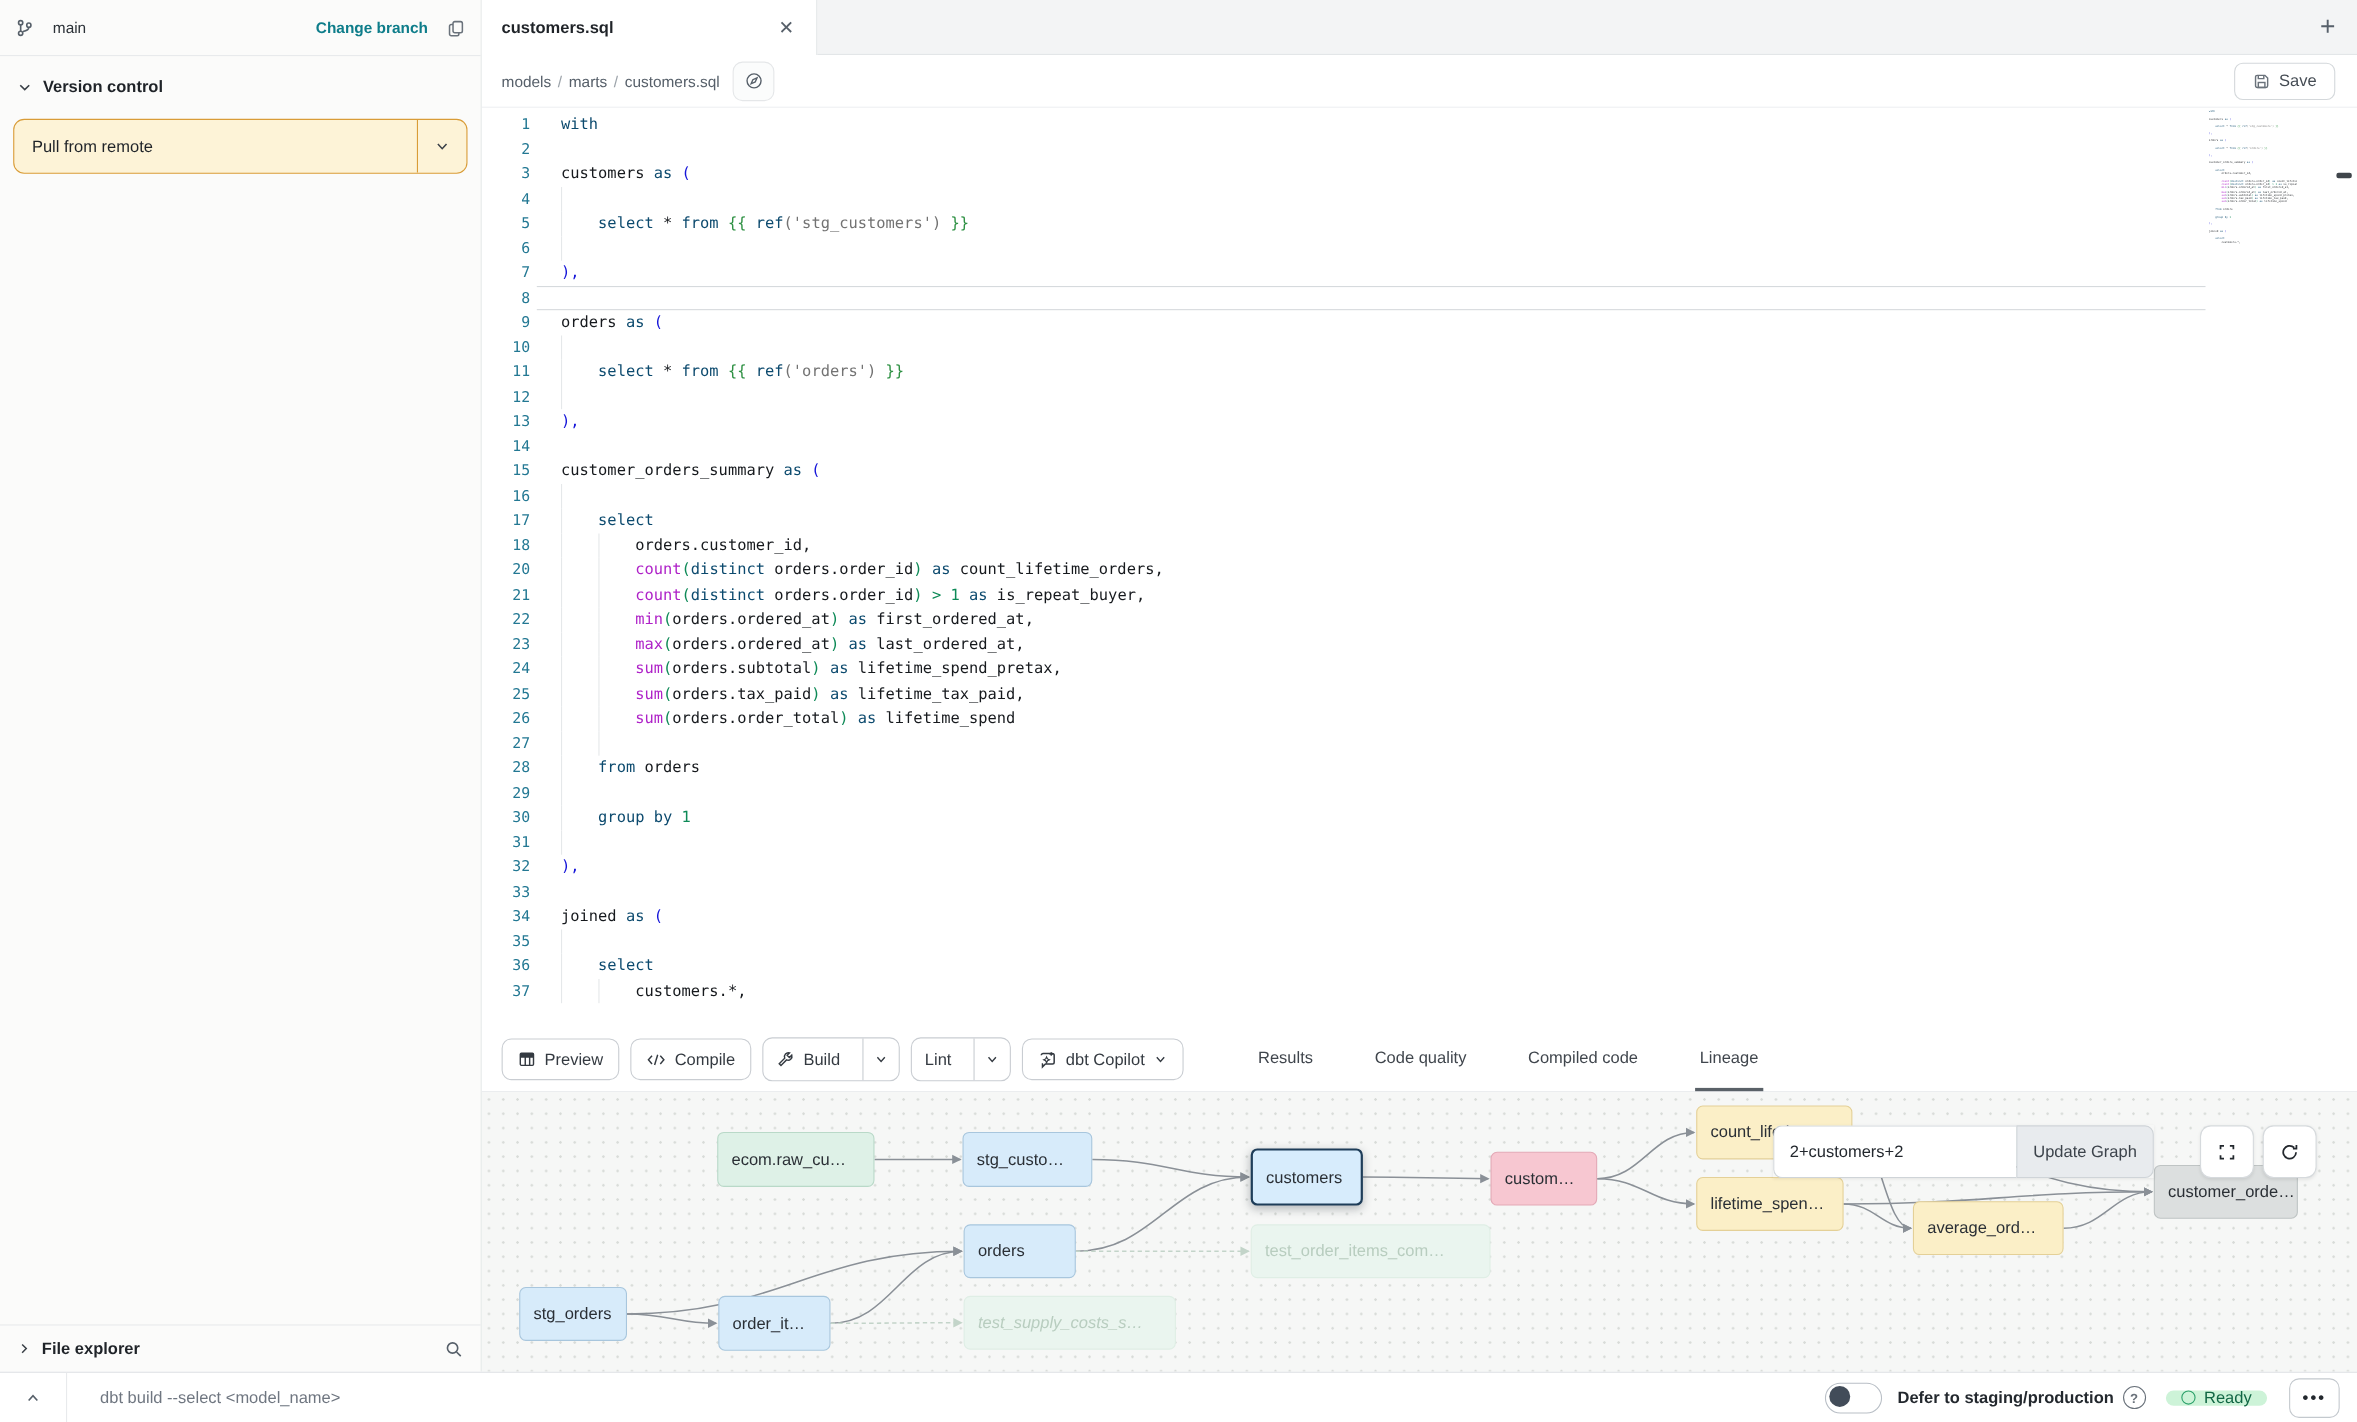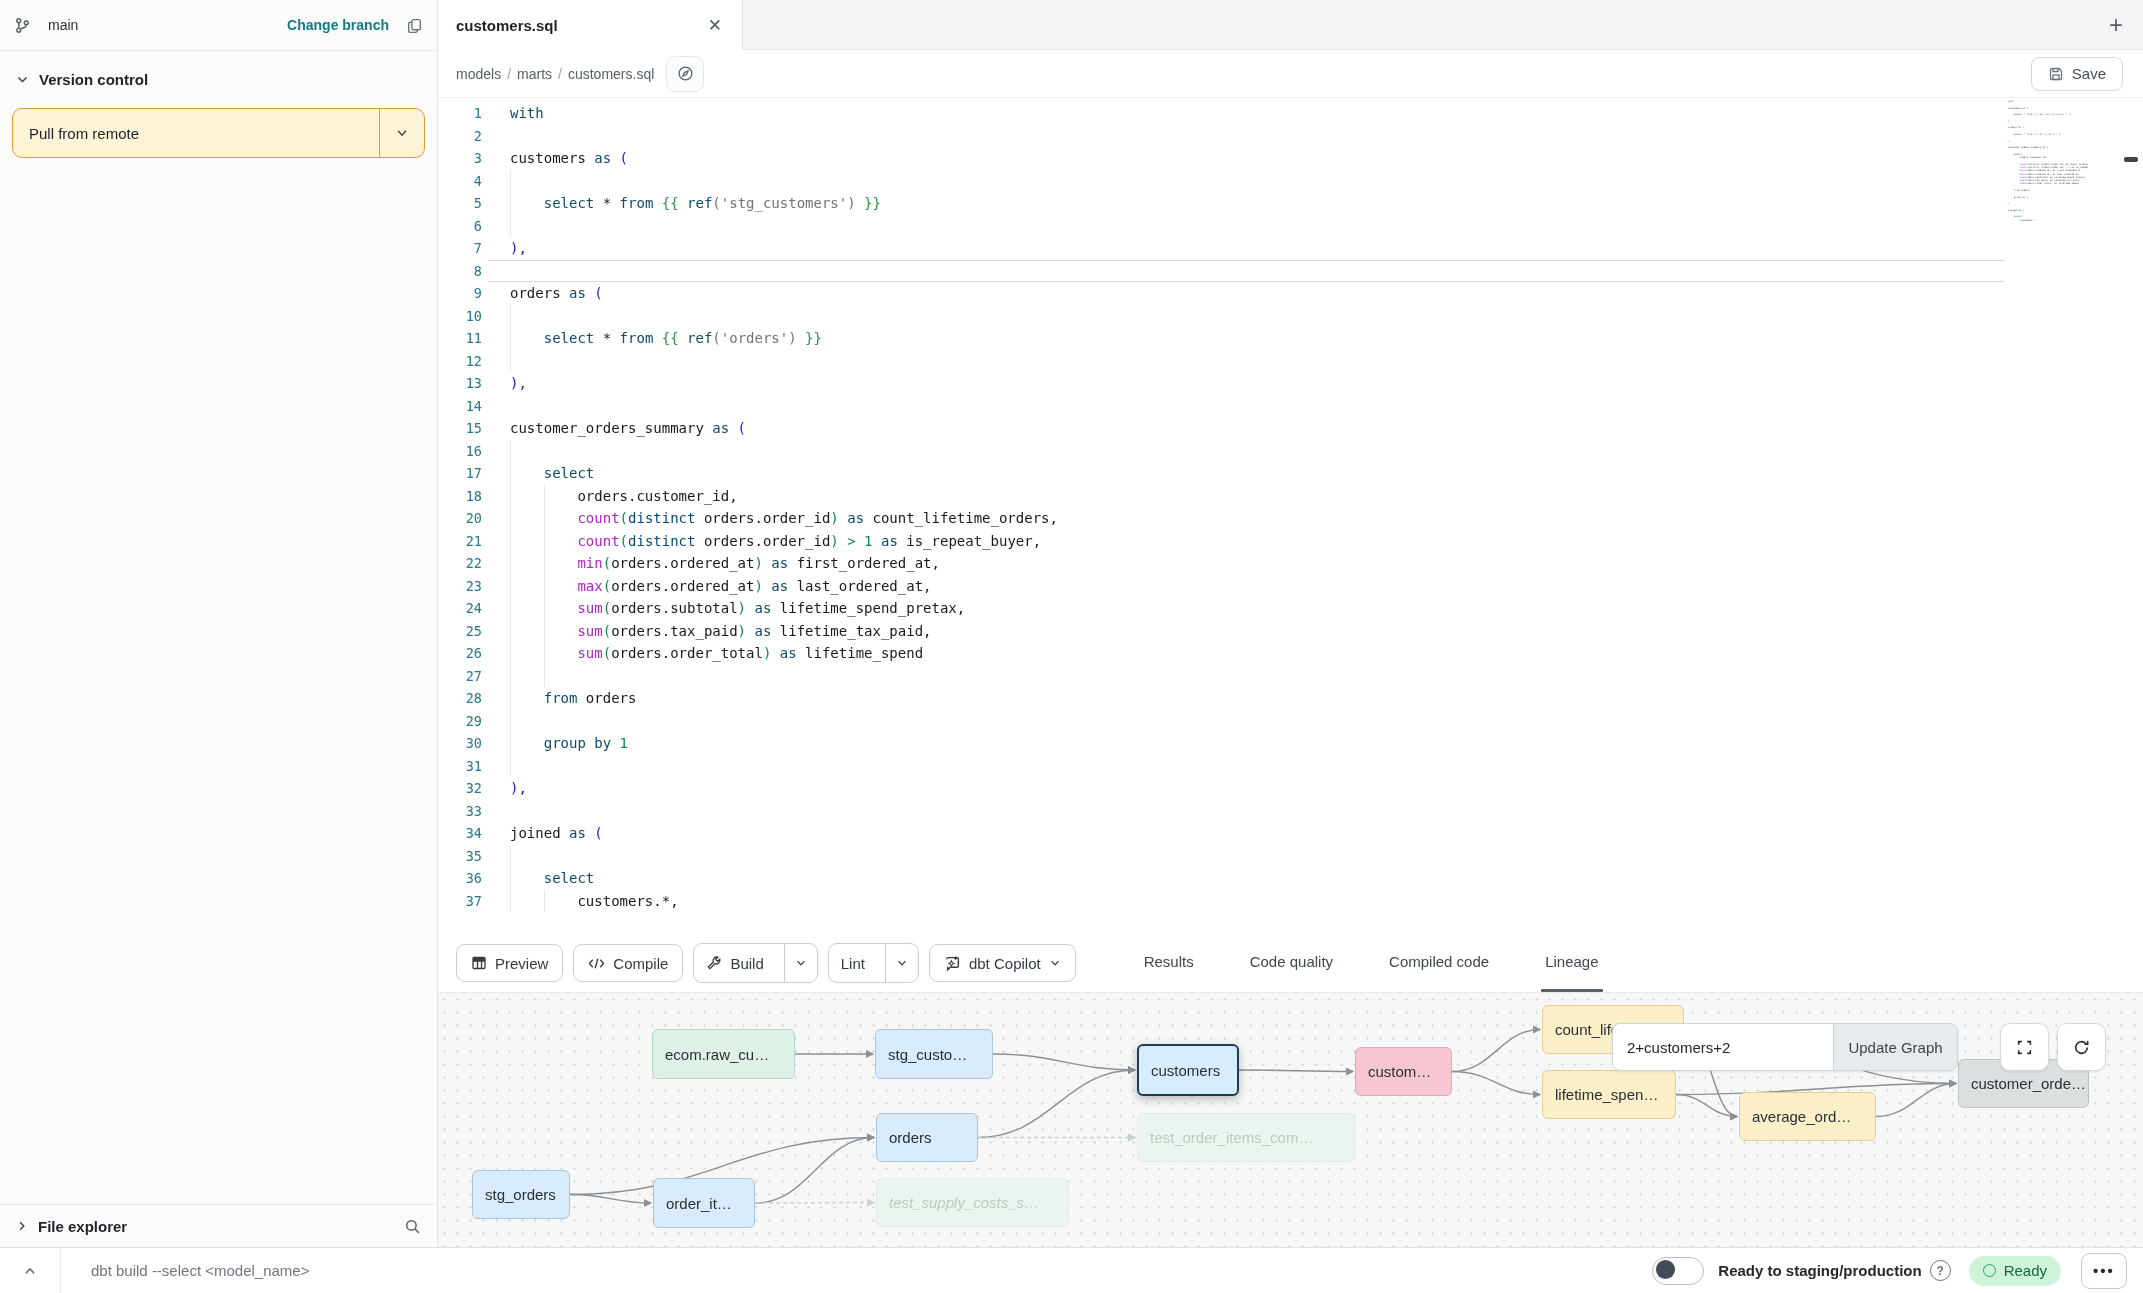--- a/index.html
+++ b/index.html
@@ -69,21 +69,21 @@
   .update-btn{width:125px;height:48px;border:1px solid #cfd4d8;border-radius:0 8px 8px 0;background:#e8ebee;font-size:15px;color:#3c434b;display:flex;align-items:center;justify-content:center;cursor:pointer;box-sizing:border-box;}
   .canvas-btn{position:absolute;top:30px;z-index:5;width:47px;height:46px;background:#fff;border:1px solid #d6dadd;border-radius:10px;display:flex;align-items:center;justify-content:center;cursor:pointer;box-shadow:0 1px 3px rgba(0,0,0,.08);}
   
   #statusbar{position:absolute;left:0;top:1247px;width:2143px;height:46px;background:#fff;border-top:1px solid #dfe2e5;display:flex;align-items:center;box-sizing:border-box;}
   .sb-caret{width:60px;display:flex;align-items:center;justify-content:center;align-self:stretch;border-right:1px solid #e8eaec;cursor:pointer;}
   .cmd-text{margin-left:30px;font-size:15px;color:#6f7680;flex:1;}
   .toggle{width:50px;height:26px;border:1px solid #b9bfc6;border-radius:14px;background:#fff;position:relative;cursor:pointer;margin-right:14px;}
   .toggle .knob{position:absolute;left:3px;top:2.5px;width:19px;height:19px;border-radius:50%;background:#424c59;}
   .defer-label{font-weight:700;font-size:15px;color:#23282e;margin-right:8px;}
   .help-ic{width:19px;height:19px;border:1.5px solid #6a727b;border-radius:50%;color:#6a727b;font-size:12px;font-weight:700;display:flex;align-items:center;justify-content:center;margin-right:18px;cursor:pointer;}
-  .ready-pill{height:30px;background:#cdf3d8;border-radius:16px;display:flex;align-items:center;gap:8px;padding:0 14px;margin-right:20px;}
+  .ready-pill{height:14px;background:#cdf3d8;border-radius:16px;display:flex;align-items:center;gap:8px;padding:0 14px;margin-right:20px;}
   .ready-dot{width:13px;height:13px;border:1.6px solid #2ba06a;border-radius:50%;box-sizing:border-box;}
   .ready-text{font-size:15px;color:#116644;}
   .more-btn{width:44px;height:34px;border:1px solid #c4c9ce;border-radius:9px;background:#fff;display:flex;align-items:center;justify-content:center;font-weight:700;letter-spacing:2px;color:#23282e;margin-right:16px;cursor:pointer;font-size:15px;}
   svg.ic{display:block;}
 </style>
 </head>
 <body>
 
 <div id="root">
 
@@ -471,21 +471,21 @@
   <div id="statusbar">
     <span class="sb-caret">
       <svg class="ic" width="14" height="14" viewBox="0 0 16 16" fill="none" stroke="#57606a" stroke-width="1.7">
           <polyline points="3.5,10.5 8,5.5 12.5,10.5"></polyline>
         </svg>
     </span>
     <span class="cmd-text">dbt build --select &lt;model_name&gt;</span>
     <span class="toggle">
         <span class="knob"></span>
       </span>
-    <span class="defer-label">Ready to staging/production</span>
+    <span class="defer-label">Defer to staging/production</span>
     <span class="help-ic">?</span>
     <span class="ready-pill">
       <span class="ready-dot"></span>
       <span class="ready-text">Ready</span>
     </span>
     <span class="more-btn">•••</span>
   </div>
 
 </div>
 

